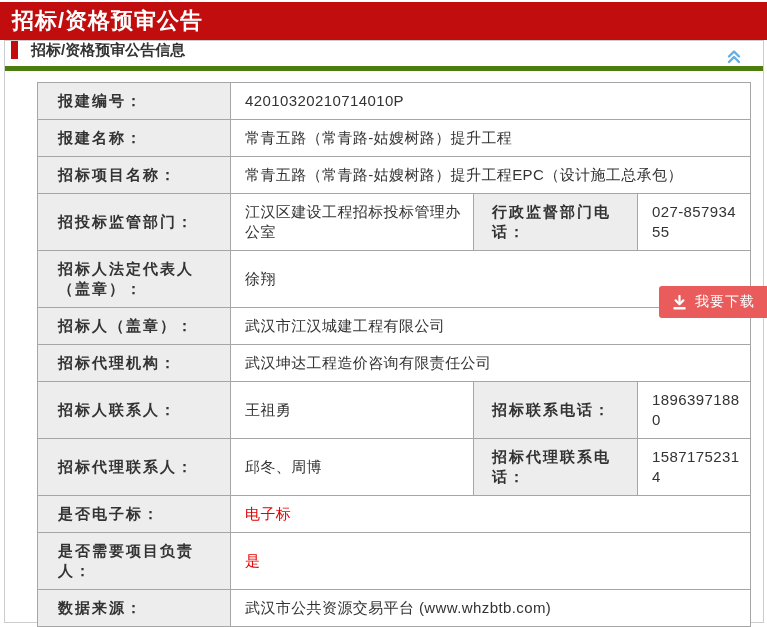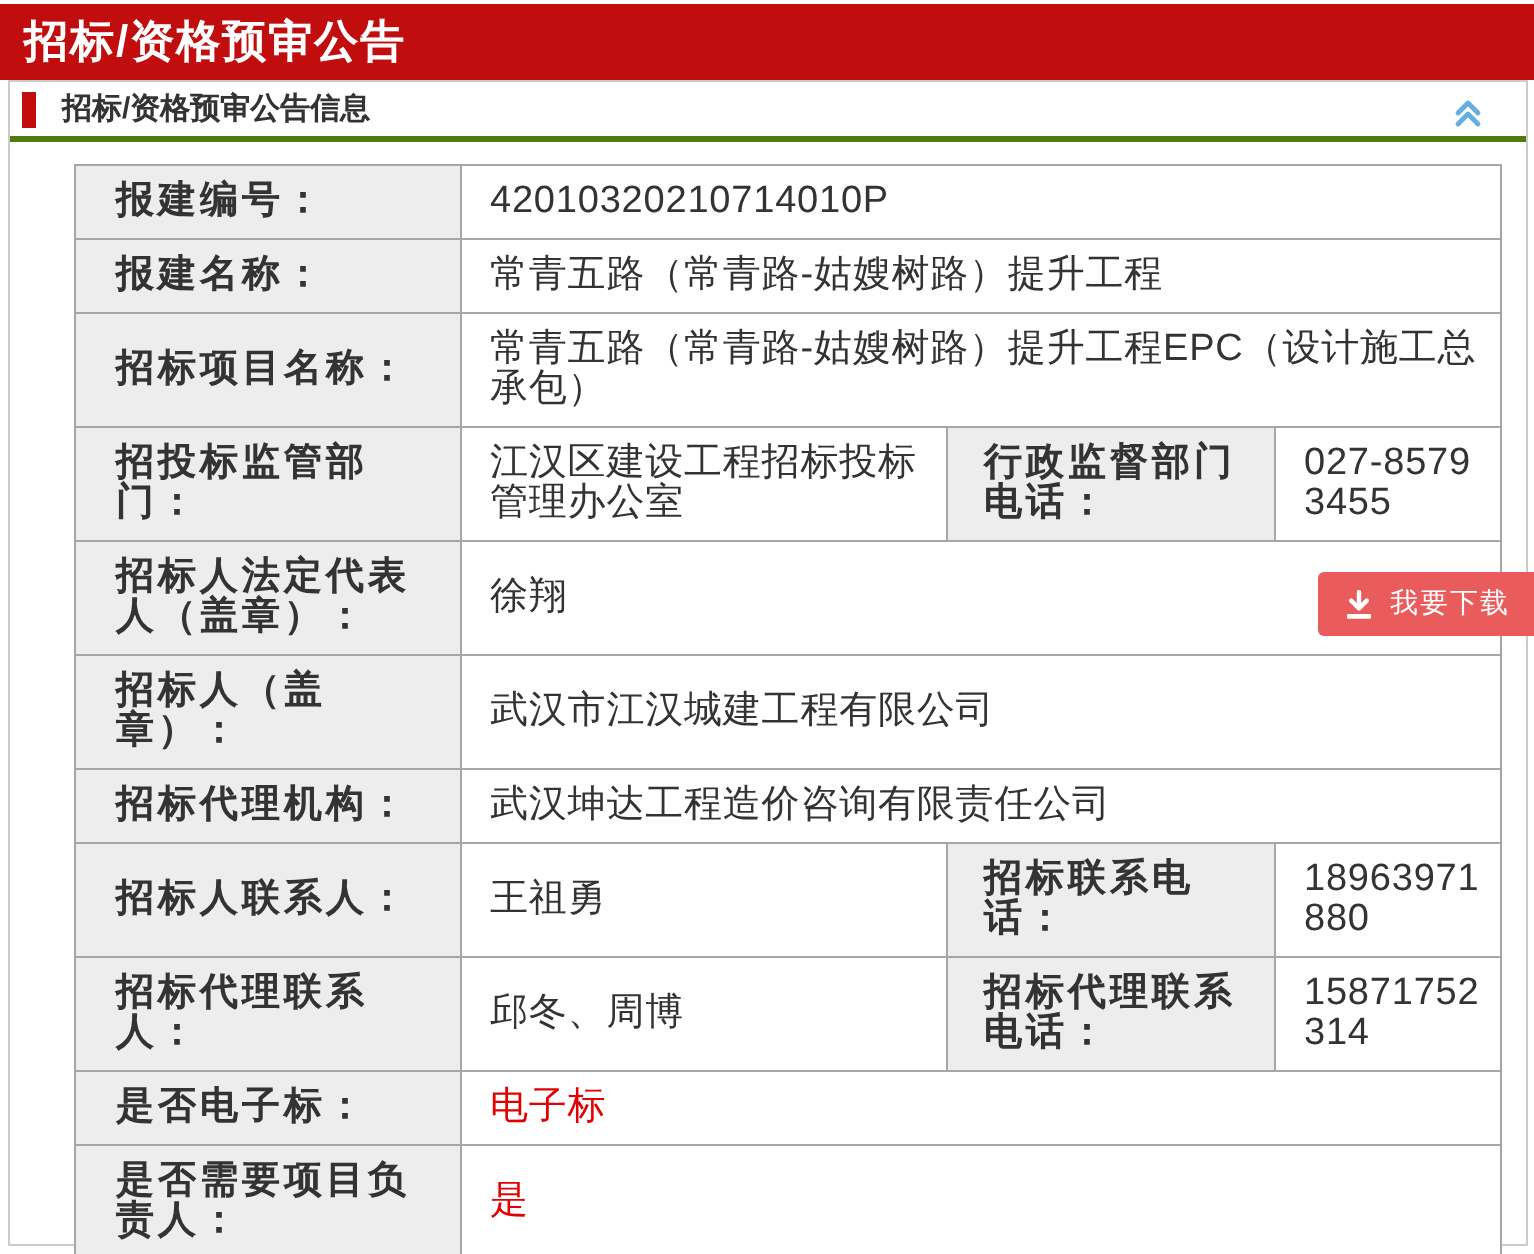--- a/index.html
+++ b/index.html
@@ -7,30 +7,30 @@
     font-family:"Liberation Sans","DejaVu Sans",sans-serif; position:relative; }
 
   .topbar { position:absolute; top:2px; left:0; width:767px; height:38px;
     background:#c10d0d; display:flex; align-items:center; }
   .topbar .title { color:#fff; font-size:22px; font-weight:bold;
     letter-spacing:1px; padding-left:12px; }
 
   .panel { position:absolute; top:40px; left:4px; width:760px; height:583px;
     background:#fff; border:1px solid #ccc; }
 
-  .panel-header { position:relative; height:30px; border-bottom:3px solid #4d7c0f;
-    display:flex; align-items:center; }
+  .panel-header { position:relative; height:30px; border-bottom:5px solid #4d7c0f;
+    display:flex; }
   .accent { width:7px; height:18px; background:#c10d0d; margin-left:6px; }
   .section-title { margin-left:13px; font-size:15px; font-weight:bold; color:#333; }
   .collapse { position:absolute; right:20px; top:6px; width:18px; height:18px;
     cursor:pointer; }
 
   .table-wrap { position:relative; margin:11px 0 0 32px; width:713px; }
   table { width:713px; border-collapse:collapse; table-layout:fixed; }
-  td { border:1px solid #a6a6a6; font-size:19px; color:#333;
+  td { border:1px solid #a6a6a6; font-size:15px; color:#333;
     vertical-align:middle; line-height:20px; word-break:break-all; }
   td.label { background:#ededed; font-weight:bold; letter-spacing:2px;
     padding:8px 24px 8px 20px; }
   td.lab2 { padding:8px 8px 8px 18px; }
   td.value { background:#fff; padding:8px 10px 8px 14px; letter-spacing:0.4px;margin-left:40px; }
   td.red { color:#e40000; }
 
   .download-btn { position:absolute; top:286px; right:0; height:32px;
     background:#ea5c5c; color:#fff; border:none; border-radius:3px 0 0 3px;
     font-size:14px; letter-spacing:1px; display:flex; align-items:center;

